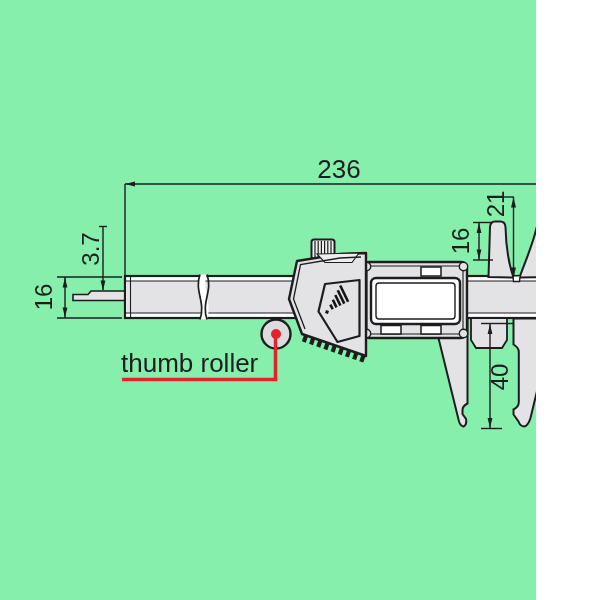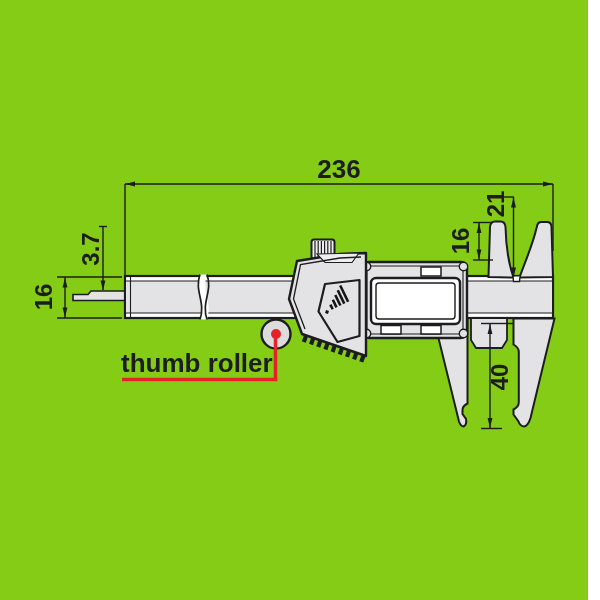--- a/index.html
+++ b/index.html
@@ -1,17 +1,17 @@
 <!DOCTYPE html>
 <html><head>
 <meta charset="utf-8">
 <style>
   html,body{margin:0;padding:0;background:#ffffff;}
-  .page{position:relative;width:588px;height:600px;background:#84cc16;overflow:hidden;
-        font-family:"Liberation Sans", sans-serif;font-weight:bold;}
+  .page{position:relative;width:536px;height:600px;background:#86efac;overflow:hidden;
+        font-family:"Liberation Sans", sans-serif;}
   svg text{font-family:"Liberation Sans", sans-serif;fill:#1d1d1f;}
   .dim-text{font-size:24px;}
   .dim-text-big{font-size:26px;}
   .callout-text{font-size:26px;}
 </style>
 </head>
 <body>
 
 <div class="page">
 <svg width="600" height="600" viewBox="0 0 600 600">

